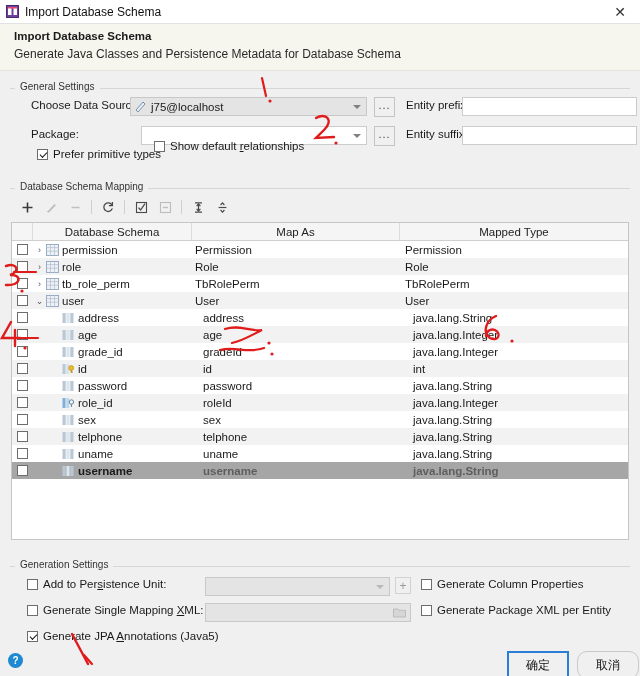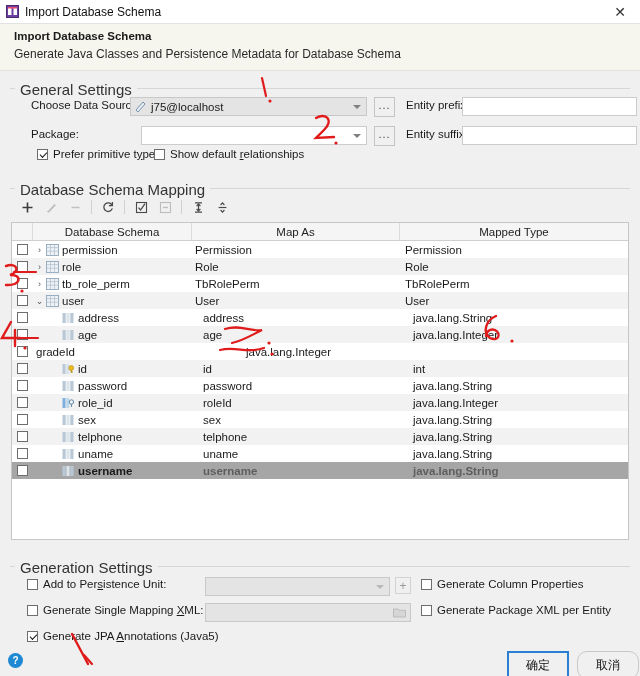--- a/index.html
+++ b/index.html
@@ -22,21 +22,21 @@
 
   
   .banner{height:47px;background:#f6f6ee;border-bottom:1px solid #e4e4dc;
           padding:6px 0 0 14px;box-sizing:border-box;}
   .banner .b1{font-size:11.5px;font-weight:bold;color:#1a1a1a;margin-bottom:5px;}
   .banner .b2{font-size:12px;color:#2a2a2a;}
 
   
   .group{position:absolute;left:10px;right:10px;}
   .group > .legend{position:absolute;top:-7px;left:5px;background:#f0f0f0;
-                   padding:0 5px;font-size:15px;color:#333;}
+                   padding:0 5px;font-size:10px;color:#333;}
   .group > .gline{position:absolute;top:0;left:0;right:0;height:1px;background:#d6d6d6;}
 
   
   #general{top:88px;height:78px;}
   .row{position:absolute;display:flex;align-items:center;}
   .lbl{font-size:11.5px;color:#1a1a1a;white-space:nowrap;}
   .combo{height:19px;border:1px solid #ccc;background:#fff;box-sizing:border-box;
          display:flex;align-items:center;position:relative;font-size:11.5px;padding-left:4px;}
   .combo.disabled{background:#e4e4e4;border-color:#c8c8c8;text-align:center;}
   .combo .arrow{position:absolute;right:5px;top:50%;transform:translateY(-50%);
@@ -159,21 +159,21 @@
 
     <div class="row" style="top:40px;left:396px;">
       <span class="lbl">Entity suffix:</span>
     </div>
     <input class="tinput" style="position: absolute; top: 38px; left: 452px; width: 175px; padding-left: 3px; font-size: 11.5px;" value="">
 
     <div class="cbrow" style="position:absolute;top:60px;left:27px;">
       <span class="cb checked"></span>
       <span>Prefer primitive t<u>y</u>pes</span>
     </div>
-    <div class="cbrow" style="position:absolute;top:60px;left:144px;">
+    <div class="cbrow" style="position:absolute;top:52px;left:144px;">
       <span class="cb"></span>
       <span>Show default <u>r</u>elationships</span>
     </div>
   </div>
 
   <div class="group" id="mapping">
     <div class="gline"></div>
     <div class="legend">Database Schema Mapping</div>
 
     <div class="toolbar">
@@ -326,20 +326,29 @@
                   <rect x="8.3" y="1" width="3.2" height="10" fill="#b9c8d6"></rect>
                 </svg></span>
               <span class="c1txt">age</span>
             </div>
             <div class="c2"><span class="c2txt">age</span></div>
             <div class="c3"><span class="c3txt">java.lang.Integer</span></div>
           </div>
           <div class="trow">
             <div class="c0">
               <span class="cb"></span>
+            </div>
+            <div class="c1" style="padding-left:8px;">
+              <span class="indent"></span>
+              <span class="ricon"><svg width="13" height="12" viewBox="0 0 13 12">
+                  <rect x="0.5" y="1" width="3.2" height="10" fill="#b9c8d6"></rect>
+                  <rect x="4.4" y="1" width="3.2" height="10" fill="#dce5ec"></rect>
+                  <rect x="8.3" y="1" width="3.2" height="10" fill="#b9c8d6"></rect>
+                </svg></span>
+              <span class="c1txt">grade_id</span>
             </div>
             <div class="c2"><span class="c2txt">gradeId</span></div>
             <div class="c3"><span class="c3txt">java.lang.Integer</span></div>
           </div>
           <div class="trow alt">
             <div class="c0">
               <span class="cb"></span>
             </div>
             <div class="c1" style="padding-left:8px;">
               <span class="indent"></span>

